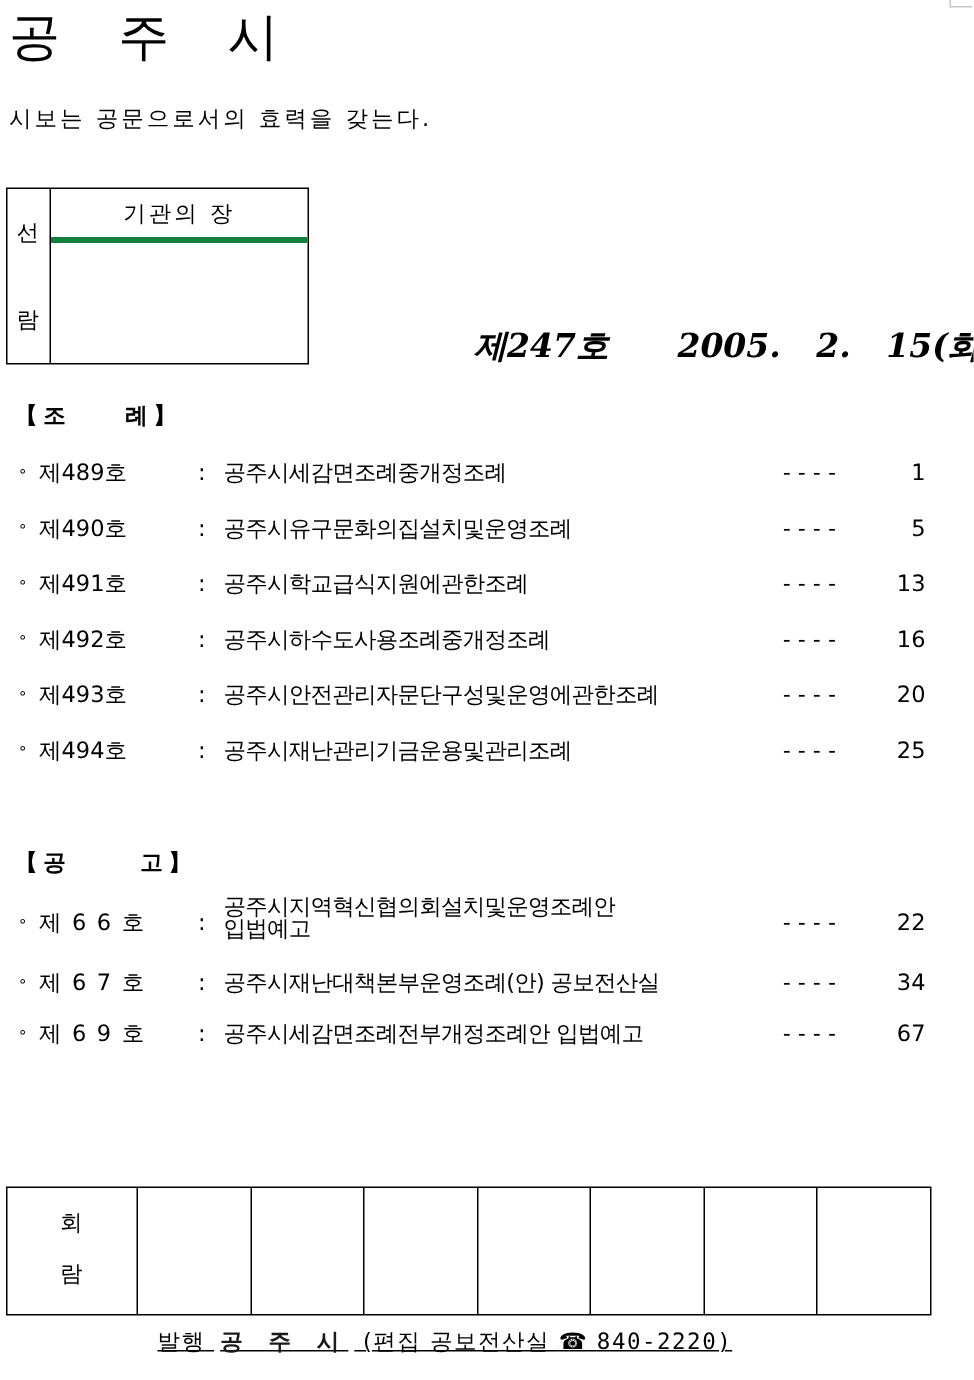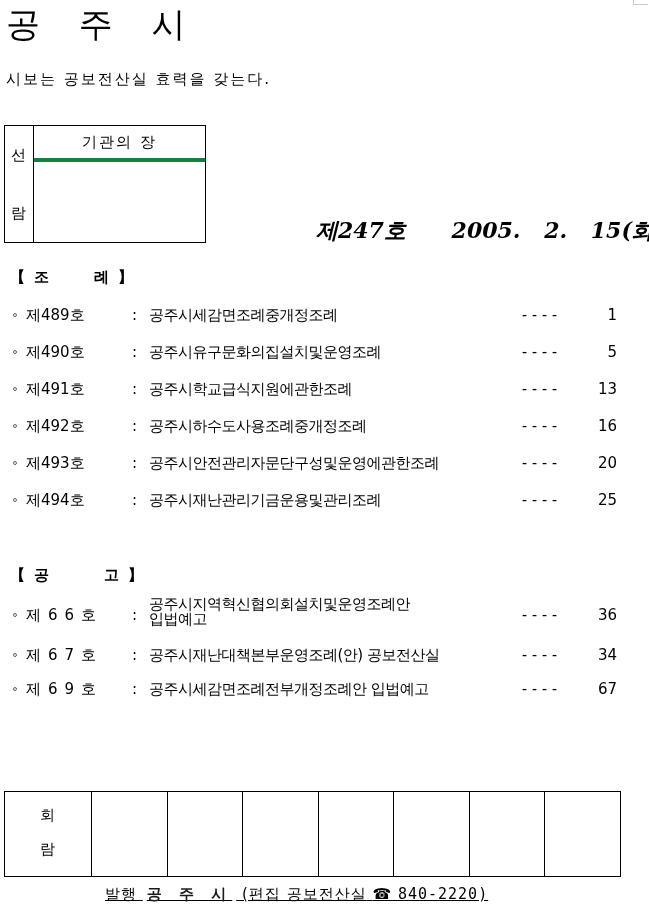--- a/index.html
+++ b/index.html
@@ -14,21 +14,21 @@
              border:1px solid #000; box-sizing:border-box; }
   .seonram .left { position:absolute; left:0; top:0; width:29px; height:100%;
                    border-right:1px solid #000; box-sizing:border-box; }
   .seonram .left span { position:absolute; left:6px; font-size:15px; }
   .seonram .head { position:absolute; left:29px; top:0; right:0; height:32px;
                    border-bottom:4px solid #15803d; text-align:center; line-height:32px;
                    font-size:15px; letter-spacing:2px; }
   .issue { left:316px; top:216px; font-family:"DejaVu Serif", serif; font-size:22px; font-weight:bold;font-style:italic; }
   .issue .no { margin-right:38px; }
   .issue .d { margin-right:16px; }
-  .section { font-family:Liberation Mono, monospace; font-weight:bold; font-size:15px; }
+  .section { font-family:Liberation Serif, serif; font-weight:bold; font-size:15px; }
   .row { position:absolute; left:12px; height:24px; font-size:15px; white-space:nowrap; }
   .row .bul { position:absolute; left:0; top:0; font-size:10px; line-height:24px; }
   .row .num { position:absolute; left:14px; top:0; line-height:24px; }
   .row .col { position:absolute; left:120px; top:0; line-height:24px; }
   .row .ttl { position:absolute; left:137px; top:0; line-height:24px; letter-spacing:-0.5px; }
   .row .dash { position:absolute; left:508px; top:0; line-height:24px; font-family:"DejaVu Sans Mono", monospace; letter-spacing:1px; }
   .row .pg { position:absolute; right:-605px; width:30px; text-align:right; top:0; line-height:24px; }
   .row.notice .num { letter-spacing:7px; }
   .row.notice .col { left:120px; }
   .ttl2 { line-height:15px !important; top:-6px !important; }
@@ -42,21 +42,21 @@
   .footer { left:105px; top:885px; font-size:15px; letter-spacing:1px;text-decoration:underline; }
   .footer .org { font-weight:bold; color:#1a1a1a; letter-spacing:6px; margin:0 4px; }
   .footer .phone { font-family:"DejaVu Sans Mono", monospace; }
 </style>
 </head>
 <body>
 
 <div class="corner-mark"></div>
 
 <div class="abs title">공 주 시</div>
-<div class="abs subtitle">시보는 공보전산실 효력을 갖는다.</div>
+<div class="abs subtitle">시보는 공문으로서의 효력을 갖는다.</div>
 
 <div class="seonram">
   <div class="left">
     <span style="top:20px">선</span>
     <span style="top:78px">람</span>
   </div>
   <div class="head">기관의 장</div>
 </div>
 
 <div class="abs issue">
@@ -127,21 +127,21 @@
 
 <div class="row notice" style="top:603px">
   <span class="bul">∘</span>
   <span class="num">제66호</span>
   <span class="col">:</span>
   <span class="ttl ttl2">
     <span style="display:block">공주시지역혁신협의회설치및운영조례안</span>
     <span style="display:block">입법예고</span>
   </span>
   <span class="dash">----</span>
-  <span class="pg">36</span>
+  <span class="pg">22</span>
 </div>
 <div class="row notice" style="top:643px">
   <span class="bul">∘</span>
   <span class="num">제67호</span>
   <span class="col">:</span>
   <span class="ttl">공주시재난대책본부운영조례(안) 공보전산실</span>
   <span class="dash">----</span>
   <span class="pg">34</span>
 </div>
 <div class="row notice" style="top:677px">

